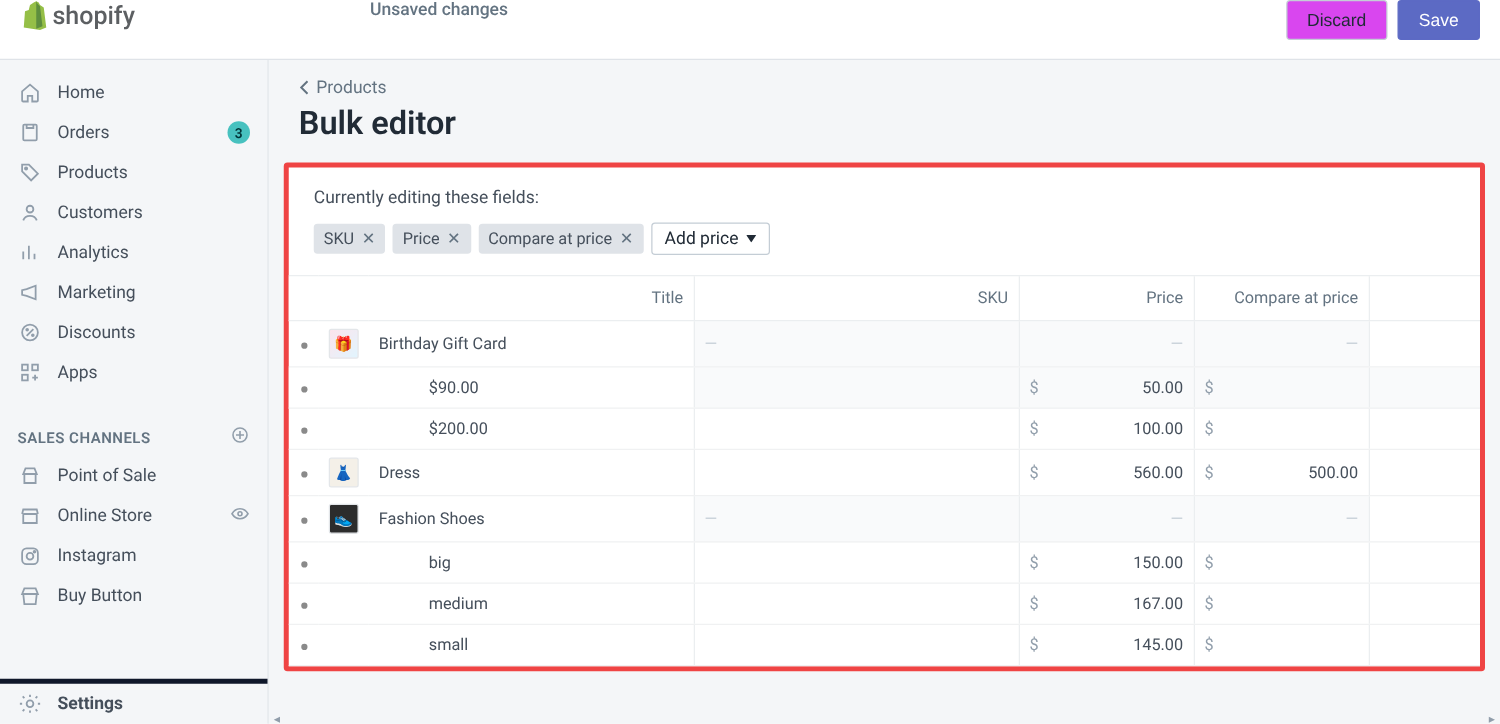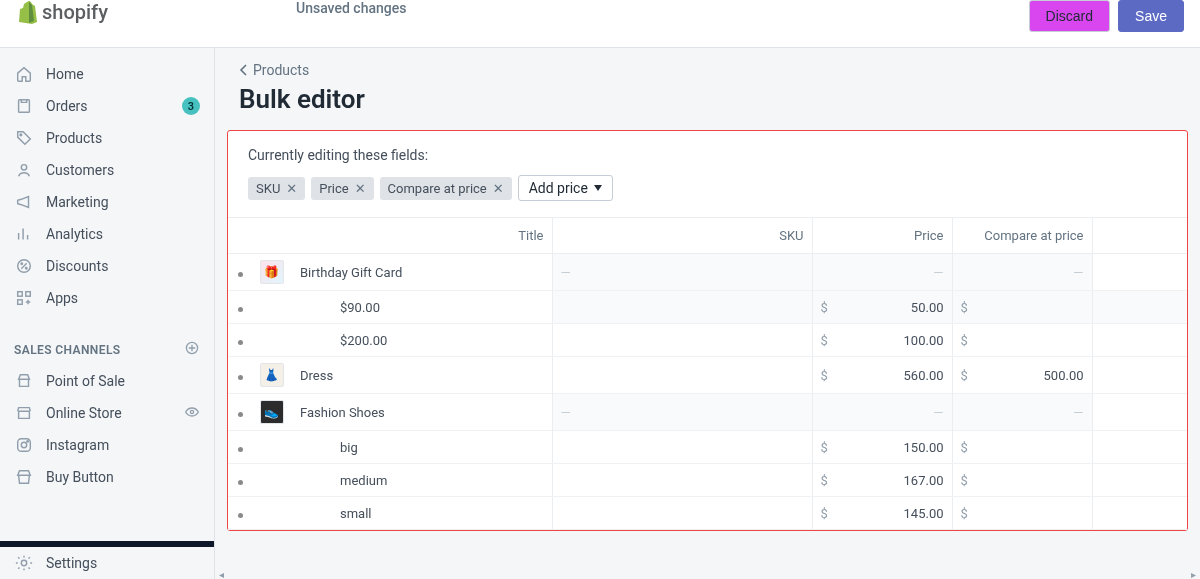--- a/index.html
+++ b/index.html
@@ -16,29 +16,29 @@
 
 
 .sidebar { position: absolute; top: 48px; left: 0; bottom: 0; width: 215px; background: #f4f6f8; border-right: 1px solid #dfe3e8; display: flex; flex-direction: column; }
 .nav-list { list-style: none; padding: 10px 0; }
 .nav-item { display: flex; align-items: center; padding: 6px 14px; color: #454f5b; cursor: pointer; position: relative; }
 .nav-icon { width: 20px; height: 20px; margin-right: 12px; display: flex; align-items: center; justify-content: center; color: #919eab; }
 .nav-label { flex: 1; }
 .nav-badge { background: #47c1bf; color: #003135; border-radius: 10px; min-width: 18px; height: 18px; font-size: 11px; display: flex; align-items: center; justify-content: center; font-weight: 600; padding: 0 2px; }
 .nav-heading { display: flex; align-items: center; justify-content: space-between; padding: 16px 14px 6px; color: #637381; font-size: 12px; font-weight: 600; letter-spacing: .4px; gap: 36px; }
 .nav-eye { color: #919eab; margin-left: 6px; }
-.sidebar-footer { margin-top: auto; border-top: 6px solid #0f172a; }
+.sidebar-footer { margin-top: auto; border-top: 4px solid #0f172a; font-weight: bold; }
 
 
 .main { position: absolute; top: 48px; left: 215px; right: 0; bottom: 0; overflow: auto; background: #f4f6f8; }
 .breadcrumb { display: flex; align-items: center; padding: 14px 24px 0; color: #637381; font-size: 14px; cursor: pointer; }
 .breadcrumb svg { margin-right: 4px; }
 .page-title { font-size: 26px; font-weight: 600; padding: 6px 24px 16px; color: #212b36; }
 
-.card { background: #fff; border: 1px solid #ef4444; border-radius: 3px; margin: 0 12px 0; }
+.card { background: #fff; border: 4px solid #ef4444; border-radius: 3px; margin: 0 12px 0; }
 .card-header { padding: 16px 20px 12px; color: #454f5b; }
 .field-tags { padding: 0 20px 16px; display: flex; gap: 6px; flex-wrap: wrap; align-items: center; }
 .tag { background: #dfe3e8; border-radius: 3px; padding: 4px 8px; display: flex; align-items: center; gap: 6px; font-size: 13px; color: #454f5b; }
 .tag-x { color: #637381; cursor: pointer; font-size: 13px; }
 .add-fields { border: 1px solid #c4cdd5; border-radius: 3px; padding: 4px 10px; display: flex; align-items: center; gap: 6px; cursor: pointer; background:#fff; }
 
 
 .editor-table { width: 100%; border-collapse: collapse; }
 .editor-table th { text-align: right; font-weight: 400; color: #637381; padding: 10px 8px; border-top: 1px solid #ebeef0; border-bottom: 1px solid #ebeef0; background: #fff; font-size: 13px; }
 .editor-table td { padding: 6px 8px; border-bottom: 1px solid #f0f1f2; font-size: 13px; color: #454f5b; height: 33px; vertical-align: middle; }
@@ -117,32 +117,32 @@
           <svg width="18" height="18" viewBox="0 0 20 20" fill="none" stroke="currentColor" stroke-width="1.6">
             <circle cx="10" cy="7" r="3"></circle>
             <path d="M4 17c1-3 3-4 6-4s5 1 6 4"></path>
           </svg>
         </span>
       <span class="nav-label">Customers</span>
     </li>
     <li class="nav-item">
       <span class="nav-icon">
           <svg width="18" height="18" viewBox="0 0 20 20" fill="none" stroke="currentColor" stroke-width="1.6">
+            <path d="M4 16V9m5 7V4m5 12v-5"></path>
+          </svg>
+        </span>
+      <span class="nav-label">Analytics</span>
+    </li>
+    <li class="nav-item">
+      <span class="nav-icon">
+          <svg width="18" height="18" viewBox="0 0 20 20" fill="none" stroke="currentColor" stroke-width="1.6">
             <path d="M3 8v4l4 1 8 3V4L7 7z"></path>
           </svg>
         </span>
       <span class="nav-label">Marketing</span>
-    </li>
-    <li class="nav-item">
-      <span class="nav-icon">
-          <svg width="18" height="18" viewBox="0 0 20 20" fill="none" stroke="currentColor" stroke-width="1.6">
-            <path d="M4 16V9m5 7V4m5 12v-5"></path>
-          </svg>
-        </span>
-      <span class="nav-label">Analytics</span>
     </li>
     <li class="nav-item">
       <span class="nav-icon">
           <svg width="18" height="18" viewBox="0 0 20 20" fill="none" stroke="currentColor" stroke-width="1.6">
             <circle cx="10" cy="10" r="7"></circle>
             <path d="M7 13l6-6"></path>
             <circle cx="7.5" cy="7.5" r=".8" fill="currentColor"></circle>
             <circle cx="12.5" cy="12.5" r=".8" fill="currentColor"></circle>
           </svg>
         </span>

